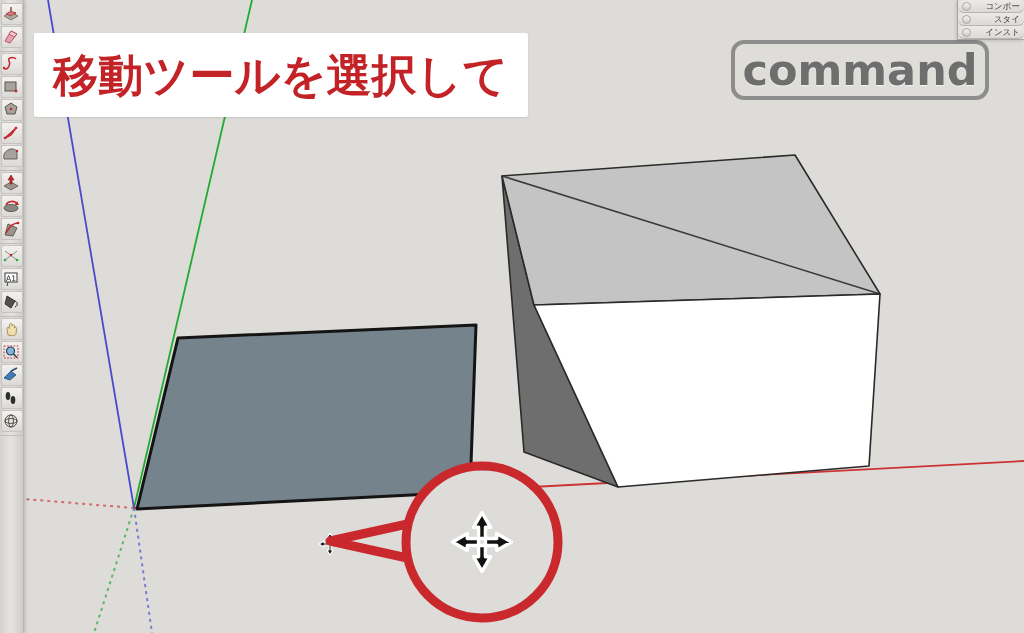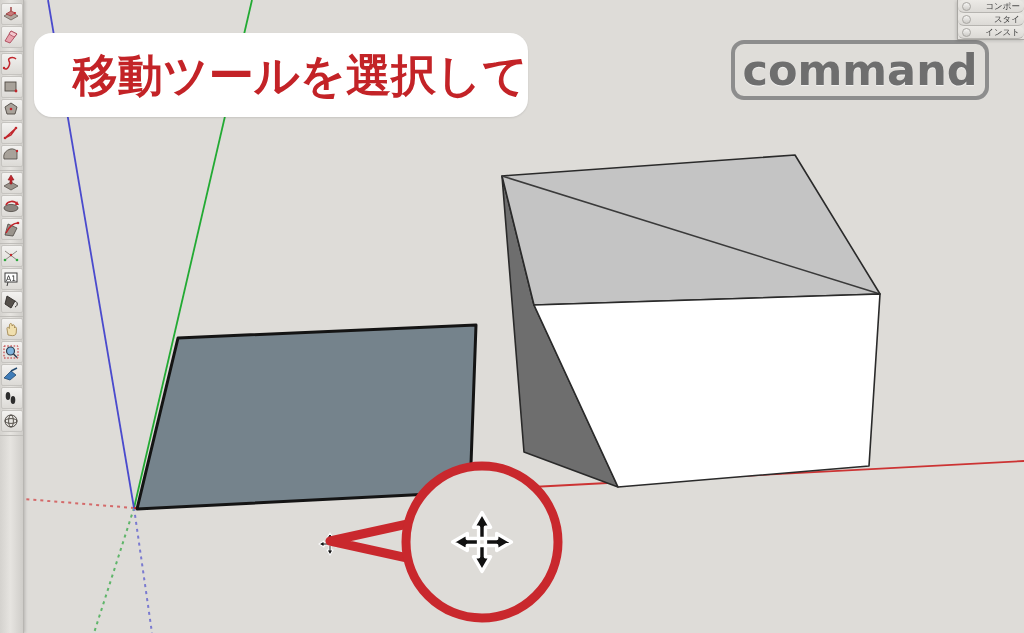--- a/index.html
+++ b/index.html
@@ -99,24 +99,24 @@
   }
 
   
   #banner {
     position: absolute;
     left: 34px;
     top: 33px;
     width: 494px;
     height: 84px;
     background: #ffffff;
-    border-radius: 18px;
+    border-radius: 2px;
     display: flex;
     align-items: center;
-    justify-content: flex-end;
+    justify-content: center;
     z-index: 20;
     box-shadow: 0 1px 2px rgba(0,0,0,.10);
   }
   #banner-text {
     font-family: "DejaVu Sans", sans-serif;
     font-weight: bold;
     font-size: 45px;
     line-height: 1;
     color: #c32327;
     letter-spacing: 0px;

